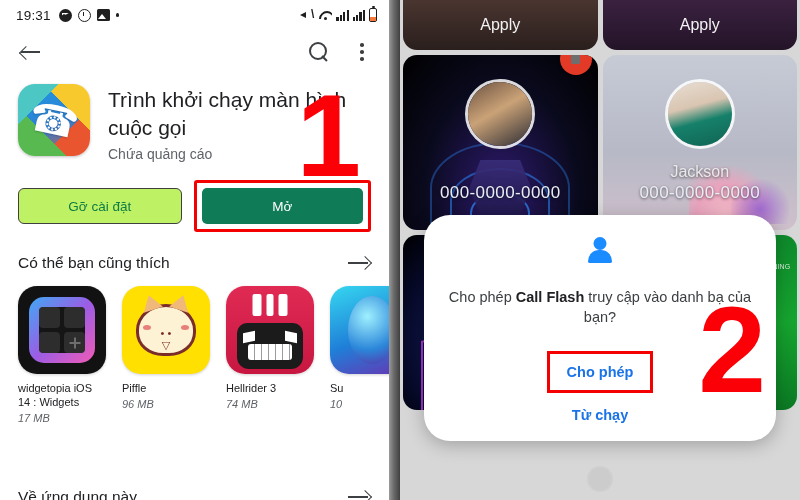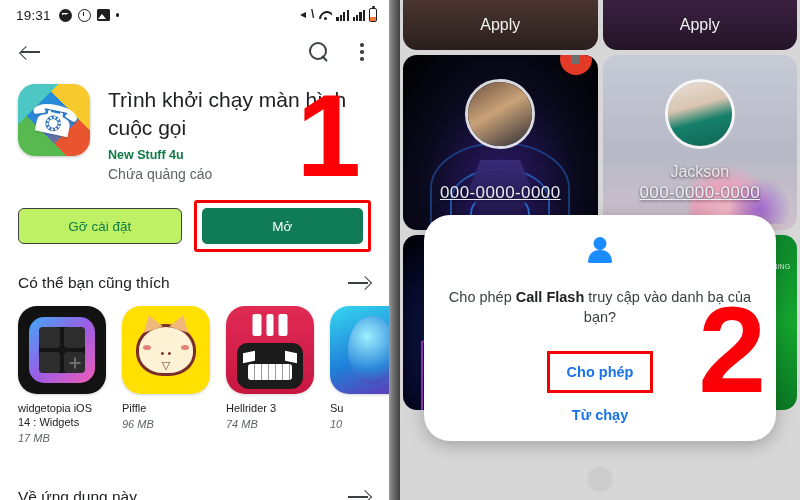--- a/index.html
+++ b/index.html
@@ -286,21 +286,21 @@
   .av-big { top: 24px; width: 70px; height: 70px; }
   .av-small { top: 14px; width: 60px; height: 60px; }
   .av-img-v { width: 100%; height: 100%; background: linear-gradient(150deg,#6b5140,#caa277 45%,#2b2b33); }
   .av-img-j { width: 100%; height: 100%; background: linear-gradient(165deg,#e8ded4 0%, #d9c5b1 38%, #16806a 60%, #0f6453 100%); }
   .av-img-w { width: 100%; height: 100%; background: linear-gradient(160deg,#efe7de,#d7c1ae 55%,#eceaea); }
   .av-img-e { width: 100%; height: 100%; background: linear-gradient(155deg,#f3e2cf,#d8b48a 50%,#6b4a35); }
 
   .contact-name { position: absolute; left: 0; right: 0; text-align: center;
     font-size: 16px; color: #e9e9e9; text-shadow: 0 1px 3px rgba(0,0,0,.6); }
   .contact-num { position: absolute; left: 0; right: 0; text-align: center;
-    font-size: 17px; color: #e9eef5; letter-spacing: .4px; text-shadow: 0 1px 3px rgba(0,0,0,.6); text-decoration: underline; }
+    font-size: 17px; color: #e9eef5; letter-spacing: .4px; text-shadow: 0 1px 3px rgba(0,0,0,.6); }
   .cn-big { top: 108px; } .cnum-big { top: 128px; }
 
   .lock-badge {
     position: absolute; right: 6px; top: -12px; width: 32px; height: 32px;
     border-radius: 50%; background: #e23a27; display: flex; align-items: center;
     justify-content: center; box-shadow: 0 1px 3px rgba(0,0,0,.4);
   }
   .lock-badge .lk { width: 9px; height: 10px; background: #6e6e6e; border-radius: 1.5px; position: relative; }
   .lock-badge .lk::before { content: ""; position: absolute; left: 2px; top: -4px;
     width: 5px; height: 5px; border: 1.5px solid #6e6e6e; border-bottom: none;
@@ -406,21 +406,20 @@
           <i></i>
         </div>
     </div>
 
     <div class="app-header">
       <div class="app-icon">
         <span class="handset">☎</span>
       </div>
       <div class="app-meta">
         <div class="app-title">Trình khởi chạy màn hình cuộc gọi</div>
-        <div class="app-dev">New Stuff 4u</div>
         <div class="app-ads">Chứa quảng cáo</div>
       </div>
     </div>
 
     <div class="btn-row">
       <div class="btn btn-uninstall">Gỡ cài đặt</div>
       <div class="btn-open-wrap marked">
         <div class="btn-open">Mở</div>
       </div>
     </div>

